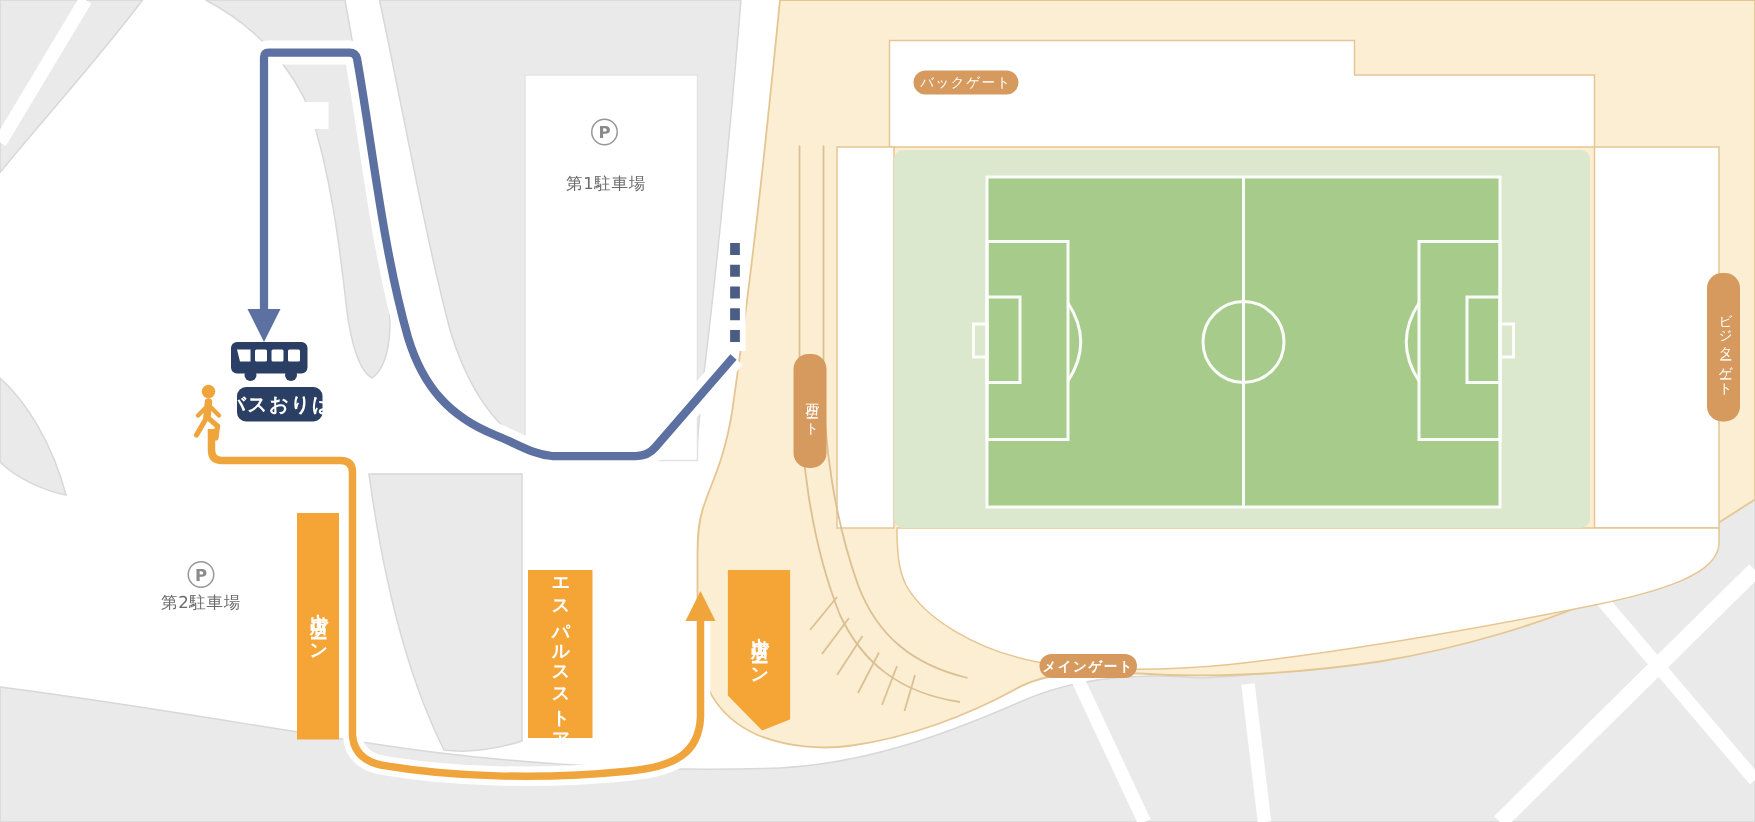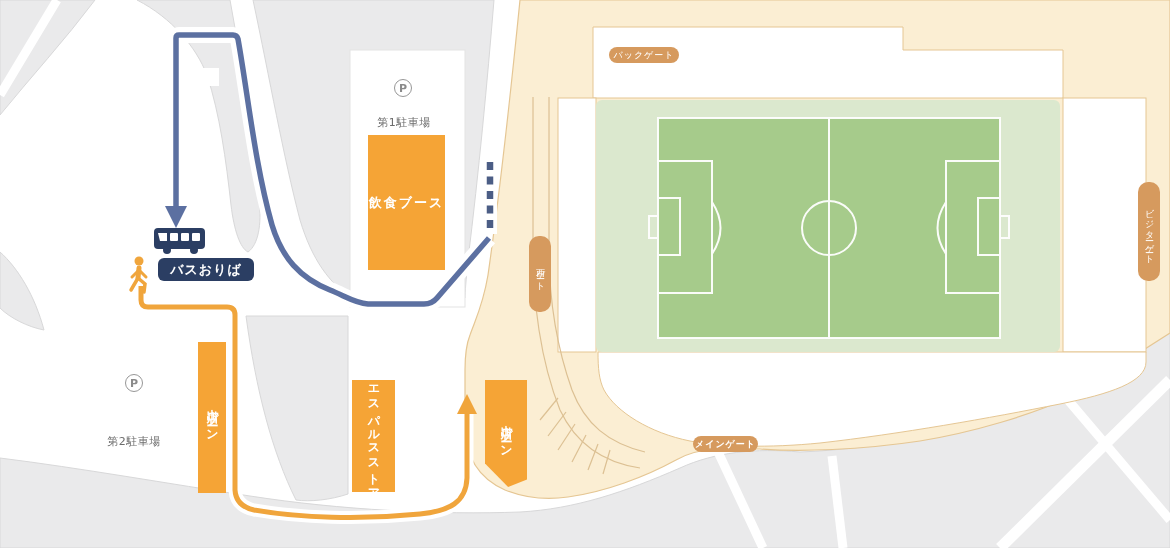--- a/index.html
+++ b/index.html
@@ -168,35 +168,32 @@
   <div class="lbl p-circle" style="left:394px;top:79px;width:18px;height:18px;">
     <span>P</span>
   </div>
   <div class="lbl p-label" style="left:360px;top:114px;width:88px;height:16px;">
     <span>第1駐車場</span>
   </div>
 
   <div class="lbl p-circle" style="left:125px;top:374px;width:18px;height:18px;">
     <span>P</span>
   </div>
-  <div class="lbl p-label" style="left:90px;top:393px;width:88px;height:16px;margin-top:40px;">
+  <div class="lbl p-label" style="left:90px;top:393px;width:88px;height:16px;">
     <span>第2駐車場</span>
   </div>
 
-  <div class="lbl obox" style="left:368px;top:135px;width:77px;height:135px;font-size:13px;letter-spacing:2px;">
-    <span>飲食ブース</span>
-  </div>
   <div class="lbl obox vtext" style="left:198px;top:342px;width:28px;height:151px;font-size:12px;letter-spacing:2px;">
     <span>出店ゾーン</span>
   </div>
   <div class="lbl obox vtext" style="left:352px;top:380px;width:43px;height:112px;font-size:12px;letter-spacing:1px;">
     <span>エスパルスストア</span>
   </div>
   <div class="lbl obox vtext" style="left:485px;top:380px;width:42px;height:107px;font-size:12px;letter-spacing:2px;
               clip-path:polygon(0 0,100% 0,100% 93%,55% 100%,0 78%);">
     <span>出店ゾーン</span>
   </div>
 
-  <div class="lbl busstop" style="left:158px;top:258px;width:96px;height:23px;">
+  <div class="lbl busstop" style="left:158px;top:258px;width:57px;height:23px;">
     <span>バスおりば</span>
   </div>
 
 </div>
 
 </body></html>

